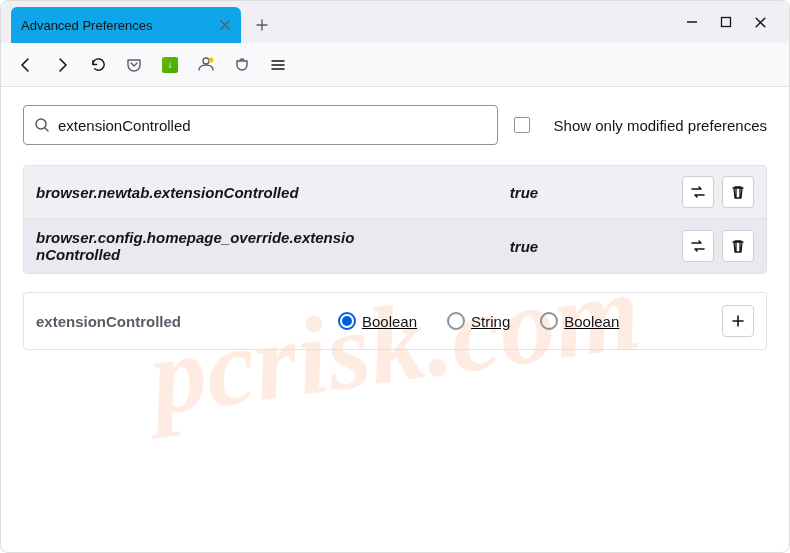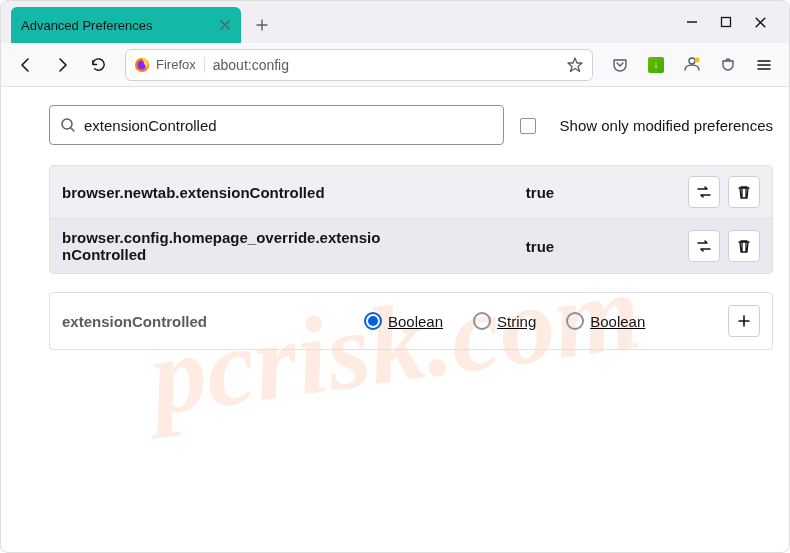--- a/index.html
+++ b/index.html
@@ -16,21 +16,21 @@
 .titlebar {
   height: 42px;
   background: #f0f0f4;
   display: flex;
   align-items: flex-end;
   padding: 0 4px;
 }
 .tab {
   display: flex;
   align-items: center;
-  background: #14b8a6;
+  background: #0ea5e9;
   border-radius: 6px 6px 0 0;
   height: 36px;
   padding: 0 10px;
   margin-left: 6px;
   margin-top: 6px;
   min-width: 230px;
   gap: 8px;
 }
 .tab-title { flex: 1; font-size: 13px; color: #15141a; }
 .tab-close { color: #5b5b66; cursor: pointer; }
@@ -77,24 +77,23 @@
 .identity-box {
   display: flex; align-items: center; gap: 6px;
   border-right: 1px solid #e0e0e6;
   padding-right: 8px;
 }
 .firefox-icon { width: 16px; height: 16px; }
 .identity-label { font-size: 13px; color: #5b5b66; }
 .url-text { font-size: 14px; color: #5b5b66; flex: 1; }
 .star-btn { color: #5b5b66; cursor: pointer; }
 .content {
-  padding: 18px 16px;
+  padding: 18px 22px;
   position: relative;
   z-index: 2;
-  margin-left: 32px;
 }
 .search-row {
   display: flex;
   align-items: center;
   gap: 16px;
 }
 .searchbox {
   flex: 1;
   height: 40px;
   border: 1px solid #8f8f9d;
@@ -103,41 +102,42 @@
   align-items: center;
   padding: 0 10px;
   gap: 8px;
 }
 .search-icon { color: #5b5b66; }
 .search-input {
   flex: 1; border: none; outline: none;
   font-size: 15px; color: #15141a;
 }
 .checkbox-wrap {
-  display: flex; align-items: flex-end; gap: 24px;
+  display: flex; align-items: center; gap: 24px;
   font-size: 15px; color: #15141a;
 }
 .checkbox {
   width: 16px; height: 16px;
   border: 1.5px solid #8f8f9d;
   border-radius: 2px;
   cursor: pointer;
 }
 .prefs-table {
   margin-top: 20px;
   border: 1px solid #e0e0e6;
   border-radius: 4px;
   overflow: hidden;
 }
 .pref-row {
   display: flex;
   align-items: center;
   padding: 10px 12px;
   min-height: 48px;
   border-bottom: 1px solid #e0e0e6;
+  font-style: italic;
 }
 .pref-row:nth-child(odd) { background: #f0f0f4; }
 .pref-row:nth-child(even) { background: #e9e9ef; }
 .pref-row:last-child { border-bottom: none; }
 .pref-name {
   width: 330px;
   font-size: 15px;
   font-weight: 700;
   color: #15141a;
   word-break: break-word;
@@ -263,36 +263,20 @@
   </div>
   <div class="toolbar-btn">
     <svg width="18" height="18" viewBox="0 0 18 18">
         <path d="M7 3l6 6-6 6" stroke="#15141a" stroke-width="1.6" fill="none" stroke-linecap="round" stroke-linejoin="round"></path>
       </svg>
   </div>
   <div class="toolbar-btn">
     <svg width="17" height="17" viewBox="0 0 18 18">
         <path d="M3 9a6 6 0 1 1 2 4.5M3 9V5M3 9h4" stroke="#15141a" stroke-width="1.5" fill="none" stroke-linecap="round" stroke-linejoin="round"></path>
       </svg>
-  </div>
-  <div class="urlbar">
-    <div class="identity-box">
-      <svg class="firefox-icon" viewBox="0 0 16 16">
-          <circle cx="8" cy="8" r="7" fill="#ff7c00"></circle>
-          <circle cx="8" cy="8" r="4.5" fill="#7f2cff"></circle>
-          <path d="M8 1c3 0 6 2 6 6 0 2-1 4-3 5 1-2 1-4-1-5 0-2-1-4-2-6z" fill="#ffd54f"></path>
-        </svg>
-      <span class="identity-label">Firefox</span>
-    </div>
-    <span class="url-text">about:config</span>
-    <span class="star-btn">
-      <svg width="18" height="18" viewBox="0 0 18 18">
-          <path d="M9 2l2 5h5l-4 3.5 1.6 5L9 12.5 4.4 15.5 6 10.5 2 7h5z" stroke="#5b5b66" stroke-width="1.3" fill="none" stroke-linejoin="round"></path>
-        </svg>
-    </span>
   </div>
   <div class="toolbar-btn">
     <svg width="16" height="16" viewBox="0 0 16 16">
         <path d="M2 3h12v5a6 6 0 0 1-12 0V3z M5 6l3 3 3-3" stroke="#5b5b66" stroke-width="1.4" fill="none" stroke-linejoin="round" stroke-linecap="round"></path>
       </svg>
   </div>
   <div class="toolbar-btn">
     <div class="ext-icon">↓</div>
   </div>
   <div class="toolbar-btn">

